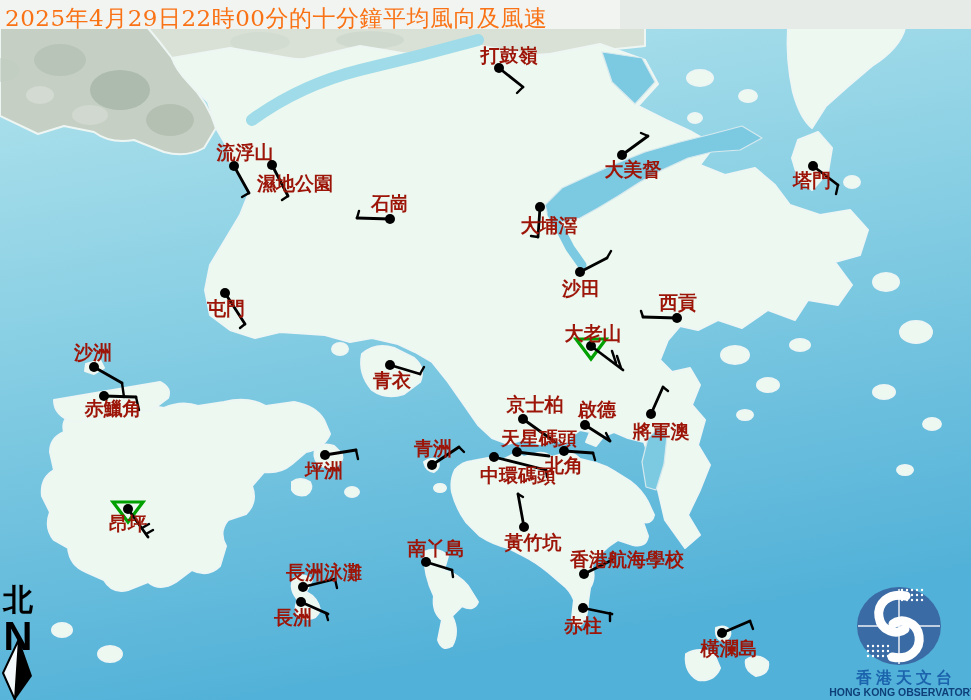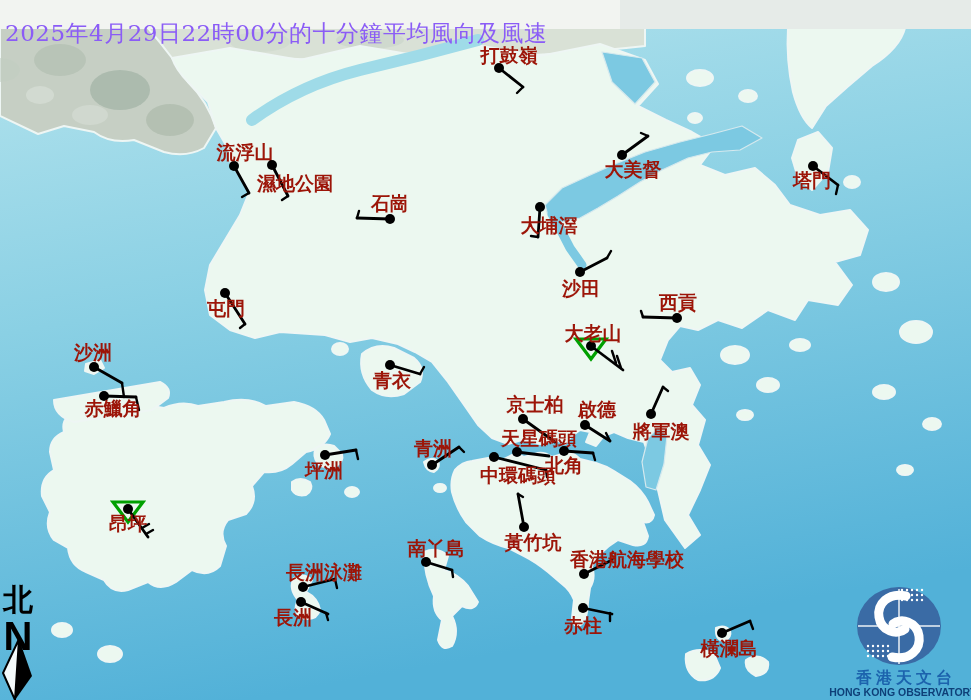--- a/index.html
+++ b/index.html
@@ -1,19 +1,19 @@
 <!DOCTYPE html>
 <html><head>
 <meta charset="utf-8">
 <style>
   html,body{margin:0;padding:0;background:#222;}
   .stage{position:relative;width:971px;height:700px;overflow:hidden;
          font-family:"DejaVu Serif","Liberation Serif",serif;}
   .map-svg{position:absolute;left:0;top:0;}
-  .page-title{position:absolute;left:5px;top:18px;font-size:23px;color:#8b5cf6;
+  .page-title{position:absolute;left:5px;top:3px;font-size:23px;color:#f97316;
               letter-spacing:.5px;white-space:nowrap;
               font-family:"DejaVu Serif","Liberation Serif",serif;}
   .stn-label{font:600 19px "DejaVu Serif","Liberation Serif",serif;
              text-anchor:middle;dominant-baseline:central;}
   .north-cjk{font:700 30px "DejaVu Serif","Liberation Serif",serif;text-anchor:middle;fill:#000;}
   .north-n{font:700 40px "Liberation Sans","DejaVu Sans",sans-serif;text-anchor:middle;fill:#000;}
   .logo-cn{font:700 16px "DejaVu Serif","Liberation Serif",serif;text-anchor:middle;letter-spacing:4px;}
   .logo-en{font:700 10.5px "Liberation Sans","DejaVu Sans",sans-serif;text-anchor:middle;}
 </style>
 </head>

